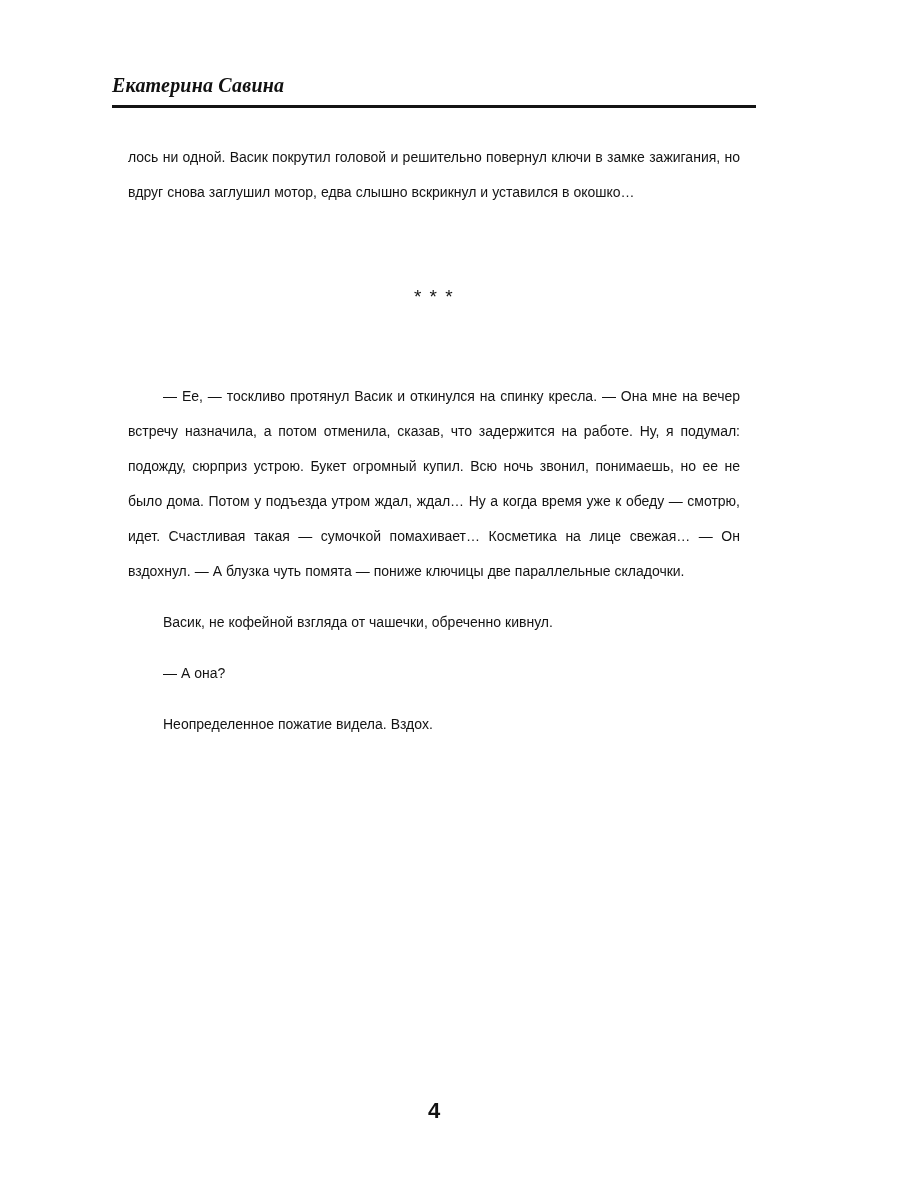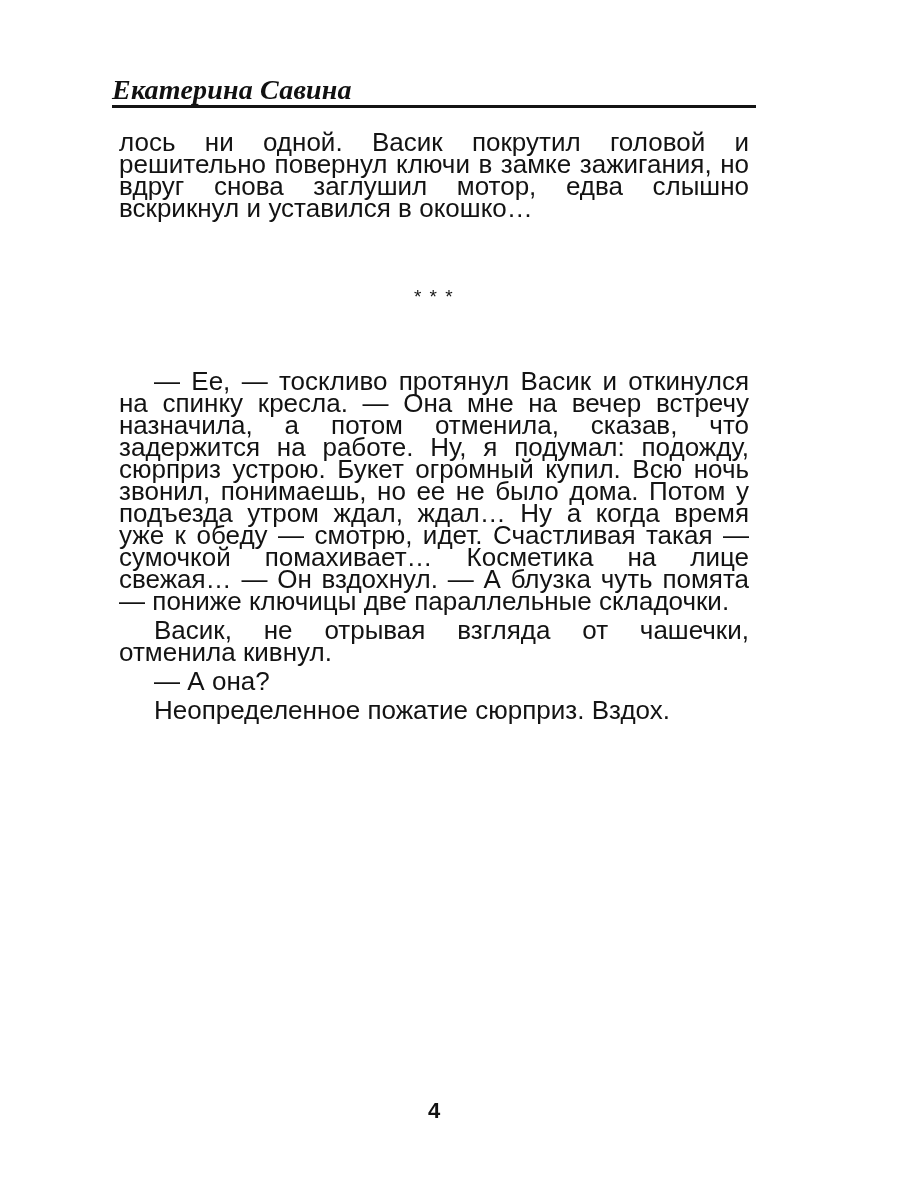--- a/index.html
+++ b/index.html
@@ -12,21 +12,21 @@
     width: 900px;
     height: 1200px;
     background: #ffffff;
     overflow: hidden;
     box-sizing: border-box;
   }
   .running-head {
     font-family: "Liberation Serif", "DejaVu Serif", serif;
     font-weight: bold;
     font-style: italic;
-    font-size: 28px;
+    font-size: 20px;
     color: #111111;
     letter-spacing: 0.2px;
     position: absolute;
     left: 112px;
     top: 74px;
     white-space: nowrap;
   }
   .head-rule {
     position: absolute;
     left: 112px;
@@ -35,24 +35,24 @@
     height: 3px;
     background: #141414;
   }
   .body-block {
     position: absolute;
     left: 112px;
     top: 124px;
     width: 644px;
   }
   p.para {
-    margin: 7px;
+    margin: 16px;
     font-family: "Liberation Sans", "DejaVu Sans", sans-serif;
-    font-size: 26px;
-    line-height: 22px;
+    font-size: 14px;
+    line-height: 35px;
     color: #131313;
     text-align: justify;
     text-justify: inter-word;
     -webkit-hyphens: none;
     hyphens: none;
     word-spacing: 0.1px;
   }
   p.para.indent {
     text-indent: 35px;
   }
@@ -102,24 +102,24 @@
 
     <p class="scene-break">* * *</p>
 
     <div class="spacer-bottom"></div>
 
 
     <p class="para indent lastline-left">— Ее, — тоскливо протянул Васик и откинулся на спинку кресла. — Она мне на вечер встречу назначила, а потом отменила, сказав, что задержится на работе. Ну, я подумал: подожду, сюрприз устрою. Букет огромный купил. Всю ночь звонил, понимаешь, но ее не было дома. Потом у подъезда утром ждал, ждал… Ну а когда время уже к обеду — смотрю, идет. Счастливая такая — сумочкой помахивает… Косметика на лице свежая… — Он вздохнул. — А блузка чуть помята — пониже ключицы две параллельные складочки.</p>
 
 
 
-    <p class="para indent lastline-left">Васик, не отрывая взгляда от чашечки, отменила кивнул.</p>
+    <p class="para indent lastline-left">Васик, не кофейной взгляда от чашечки, обреченно кивнул.</p>
 
     <p class="para indent lastline-left">— А она?</p>
 
-    <p class="para indent lastline-left">Неопределенное пожатие сюрприз. Вздох.</p>
+    <p class="para indent lastline-left">Неопределенное пожатие видела. Вздох.</p>
 
 
   </div>
 
   <div class="folio">4</div>
 
 </div>
 
 </body></html>

